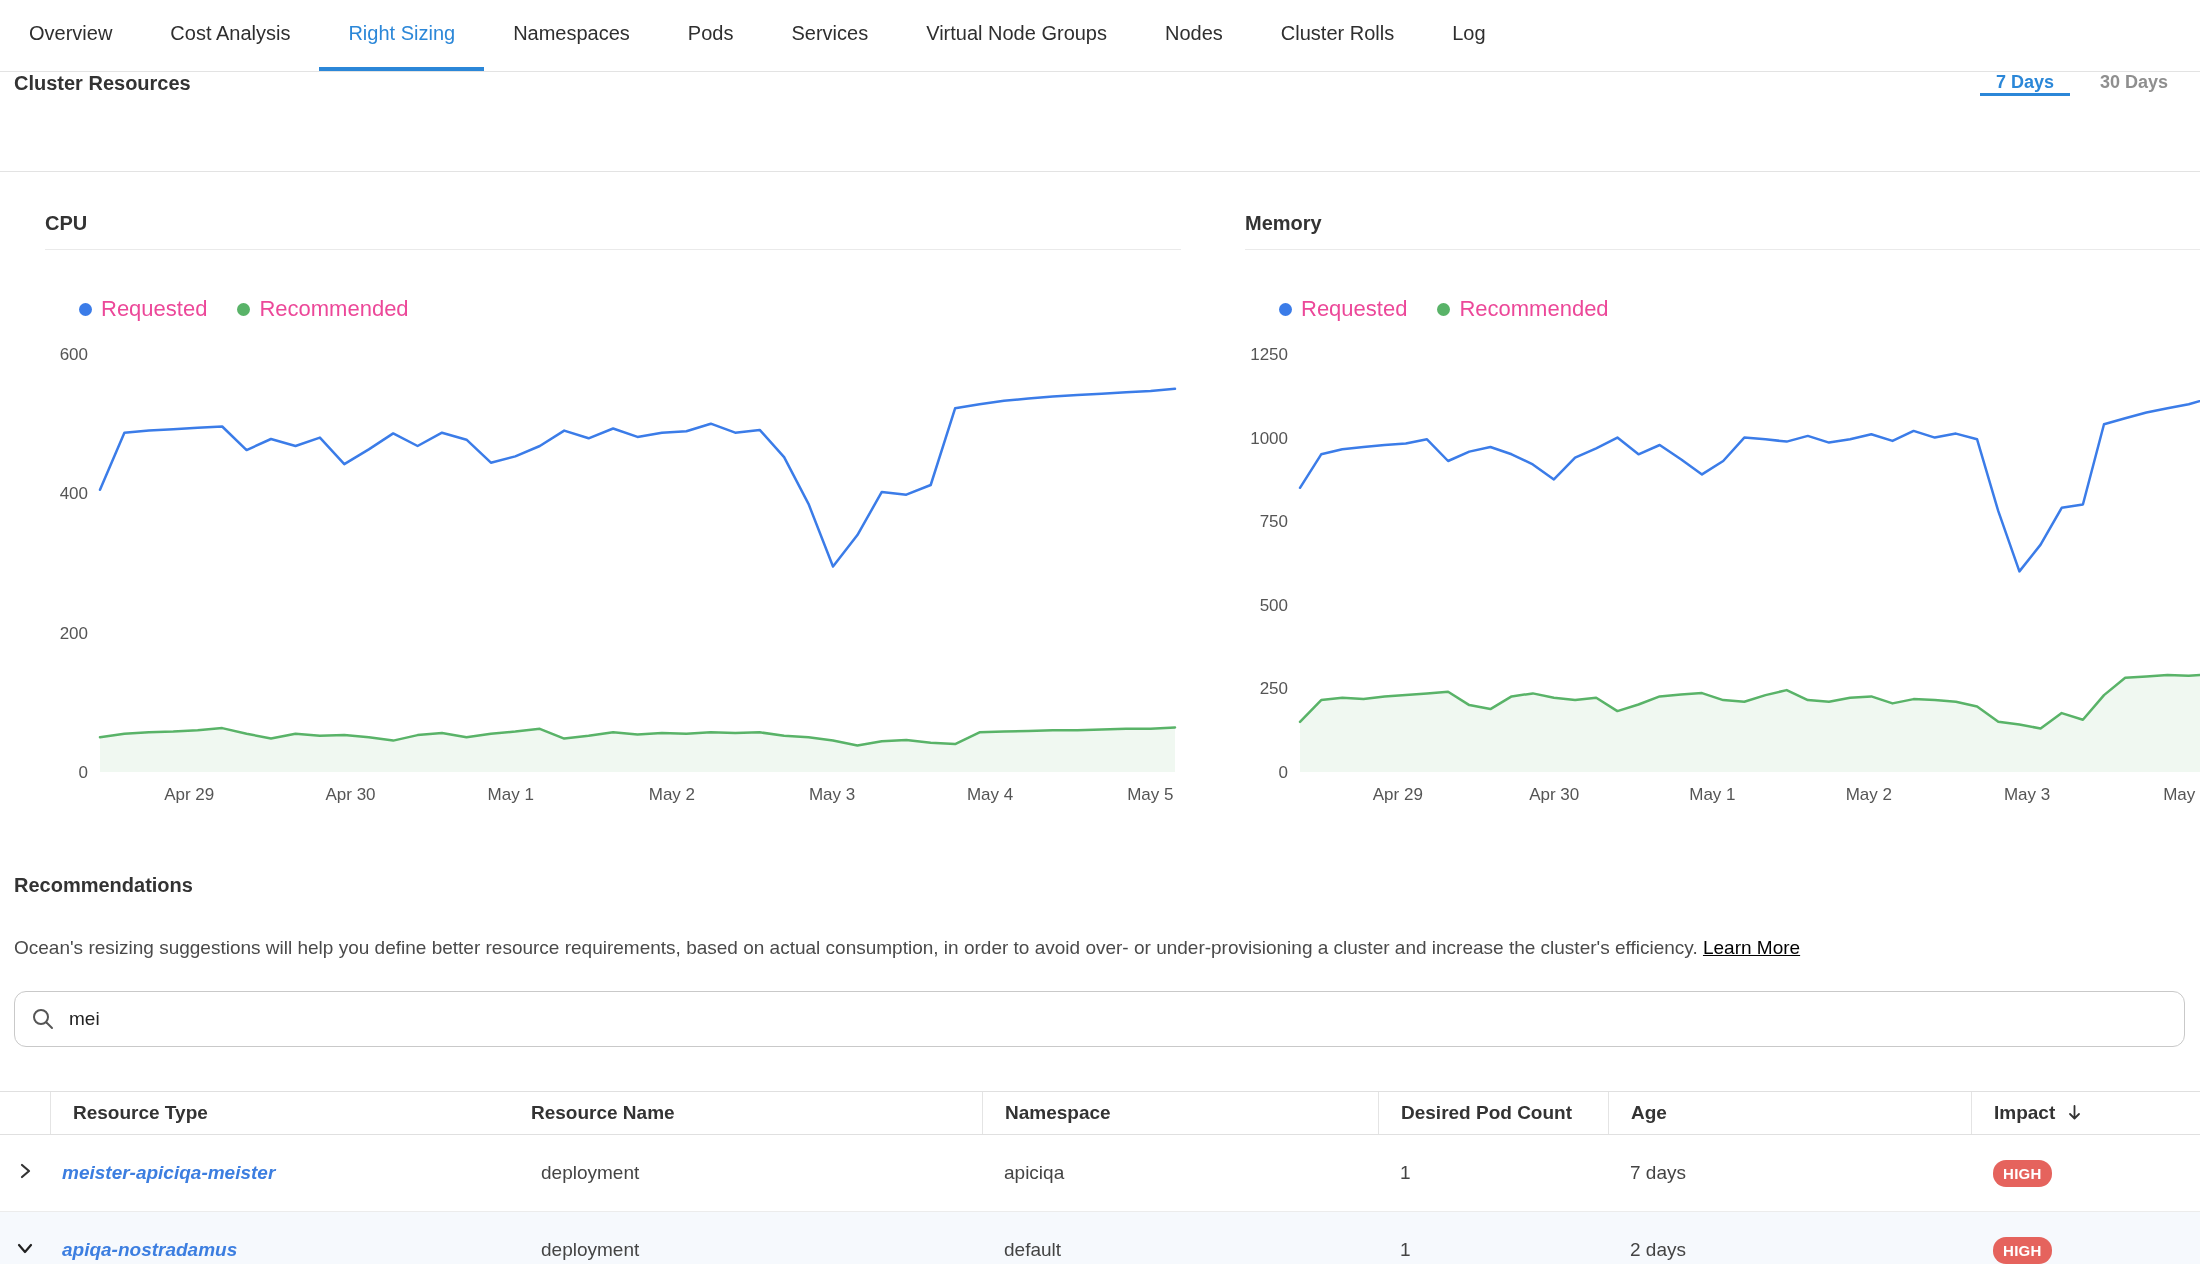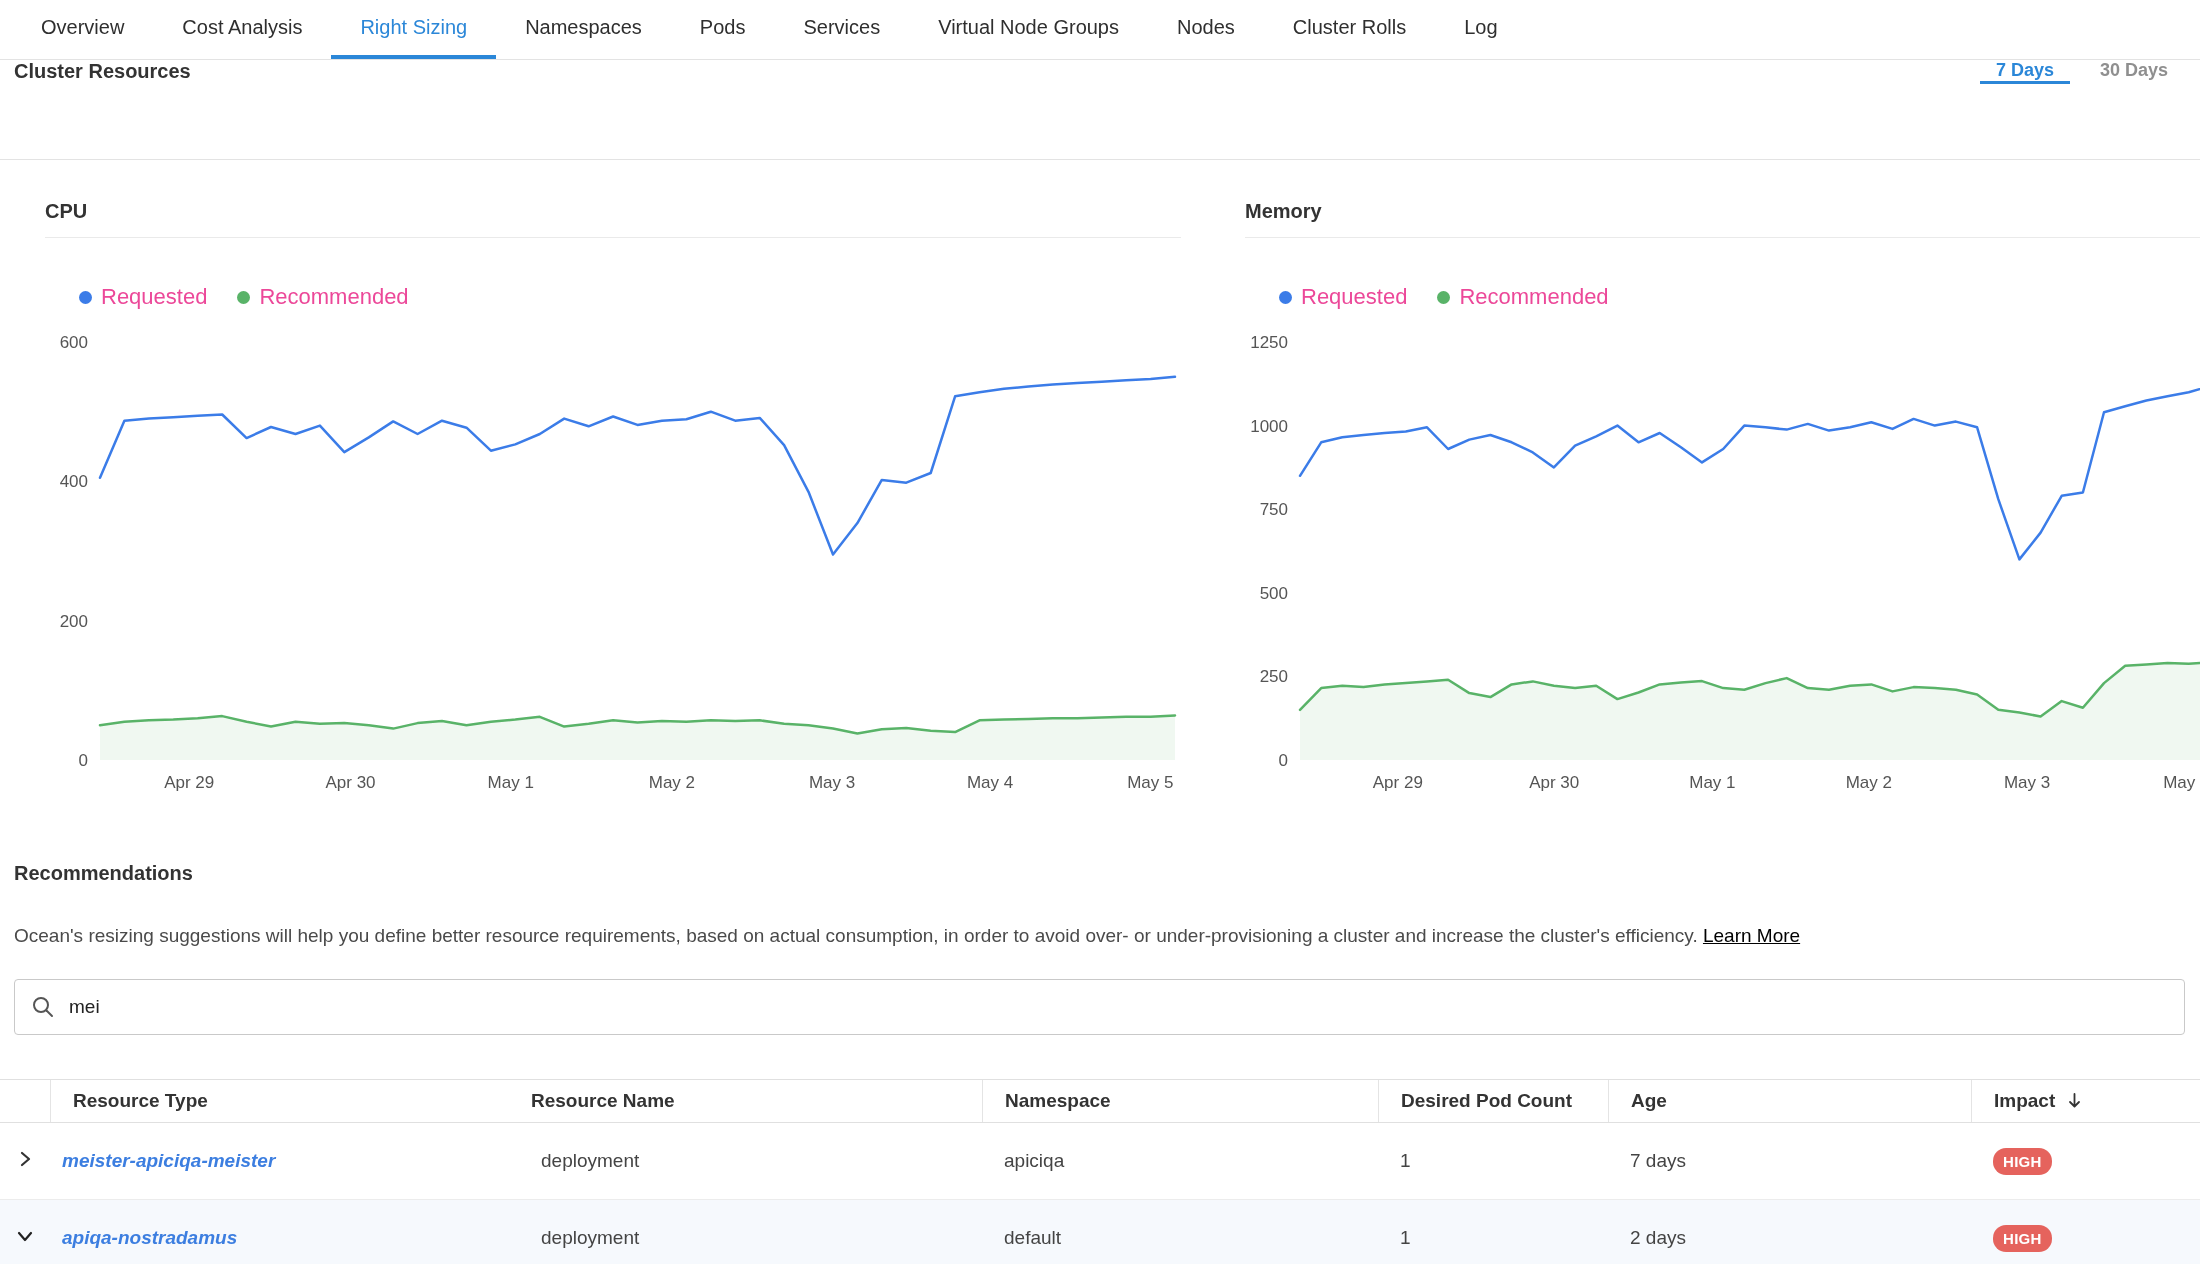--- a/index.html
+++ b/index.html
@@ -2,21 +2,21 @@
 <html><head>
 <meta charset="utf-8">
 <style>
   * { box-sizing: border-box; margin: 0; padding: 0; }
   html, body {
     width: 2200px; height: 1264px; overflow: hidden;
     background: #fff; color: #333;
     font-family: "Liberation Sans", sans-serif;
   }
   
-  .tabbar { display: flex; height: 60px; border-bottom: 1px solid #e3e3e3; padding-left: 12px; }
+  .tabbar { display: flex; height: 72px; border-bottom: 1px solid #e3e3e3; padding-left: 0; }
   .tab { display: flex; align-items: center; padding: 0 29px; font-size: 20px; color: #2f2f2f;
          border-bottom: 4px solid transparent; cursor: pointer; white-space: nowrap; }
   .tab.active { color: #2b87d8; border-bottom-color: #2b87d8; }
   
   .section-bar { height: 100px; display: flex; align-items: flex-start; justify-content: space-between;
                  border-bottom: 1px solid #e3e3e3; padding: 0 16px 0 14px; }
   .section-bar .title-wrap { display: flex; align-items: center; font-size: 20px; font-weight: 600; }
   .range-tabs { display: flex; gap: 14px; }
   .range-tab { display: flex; align-items: center; padding: 0 16px; font-size: 18px; font-weight: 700;
                color: #8f8f8f; border-bottom: 3px solid transparent; cursor: pointer; }
@@ -32,21 +32,21 @@
   svg.chart { display: block; margin-top: 22px; }
   .chart text { font-size: 17px; fill: #555; font-family: "Liberation Sans", sans-serif; }
   .ytick { text-anchor: end; }
   .xtick { text-anchor: middle; }
   
   .recs { margin-top: 60px; }
   .recs-pad { padding: 0 15px 0 14px; }
   .recs-title { font-size: 20px; font-weight: 700; }
   .recs-desc { margin-top: 40px; font-size: 19px; color: #4a4a4a; }
   .recs-desc a { color: #000000; text-decoration: underline; cursor: pointer; }
-  .search-box { margin-top: 32px; height: 56px; border: 1px solid #c9c9c9; border-radius: 4px;
+  .search-box { margin-top: 32px; height: 56px; border: 1px solid #c9c9c9; border-radius: 12px;
                 display: flex; align-items: center; padding: 0 16px; gap: 14px; background: #fff; }
   .search-box input { flex: 1; border: none; outline: none; font-size: 19px; color: #222;
                       font-family: "Liberation Sans", sans-serif; background: transparent; }
   
   .table { margin-top: 44px; }
   .thead, .trow { display: grid; grid-template-columns: 50px 469px 463px 396px 230px 363px 1fr; align-items: stretch; }
   .thead { height: 44px; border-top: 1px solid #e0e0e0; border-bottom: 1px solid #e0e0e0;
            font-size: 19px; font-weight: 700; color: #333; }
   .th { display: flex; align-items: center; padding-left: 22px; border-left: 1px solid #e4e4e4; gap: 12px; }
   .th.no-sep { border-left: none; }

